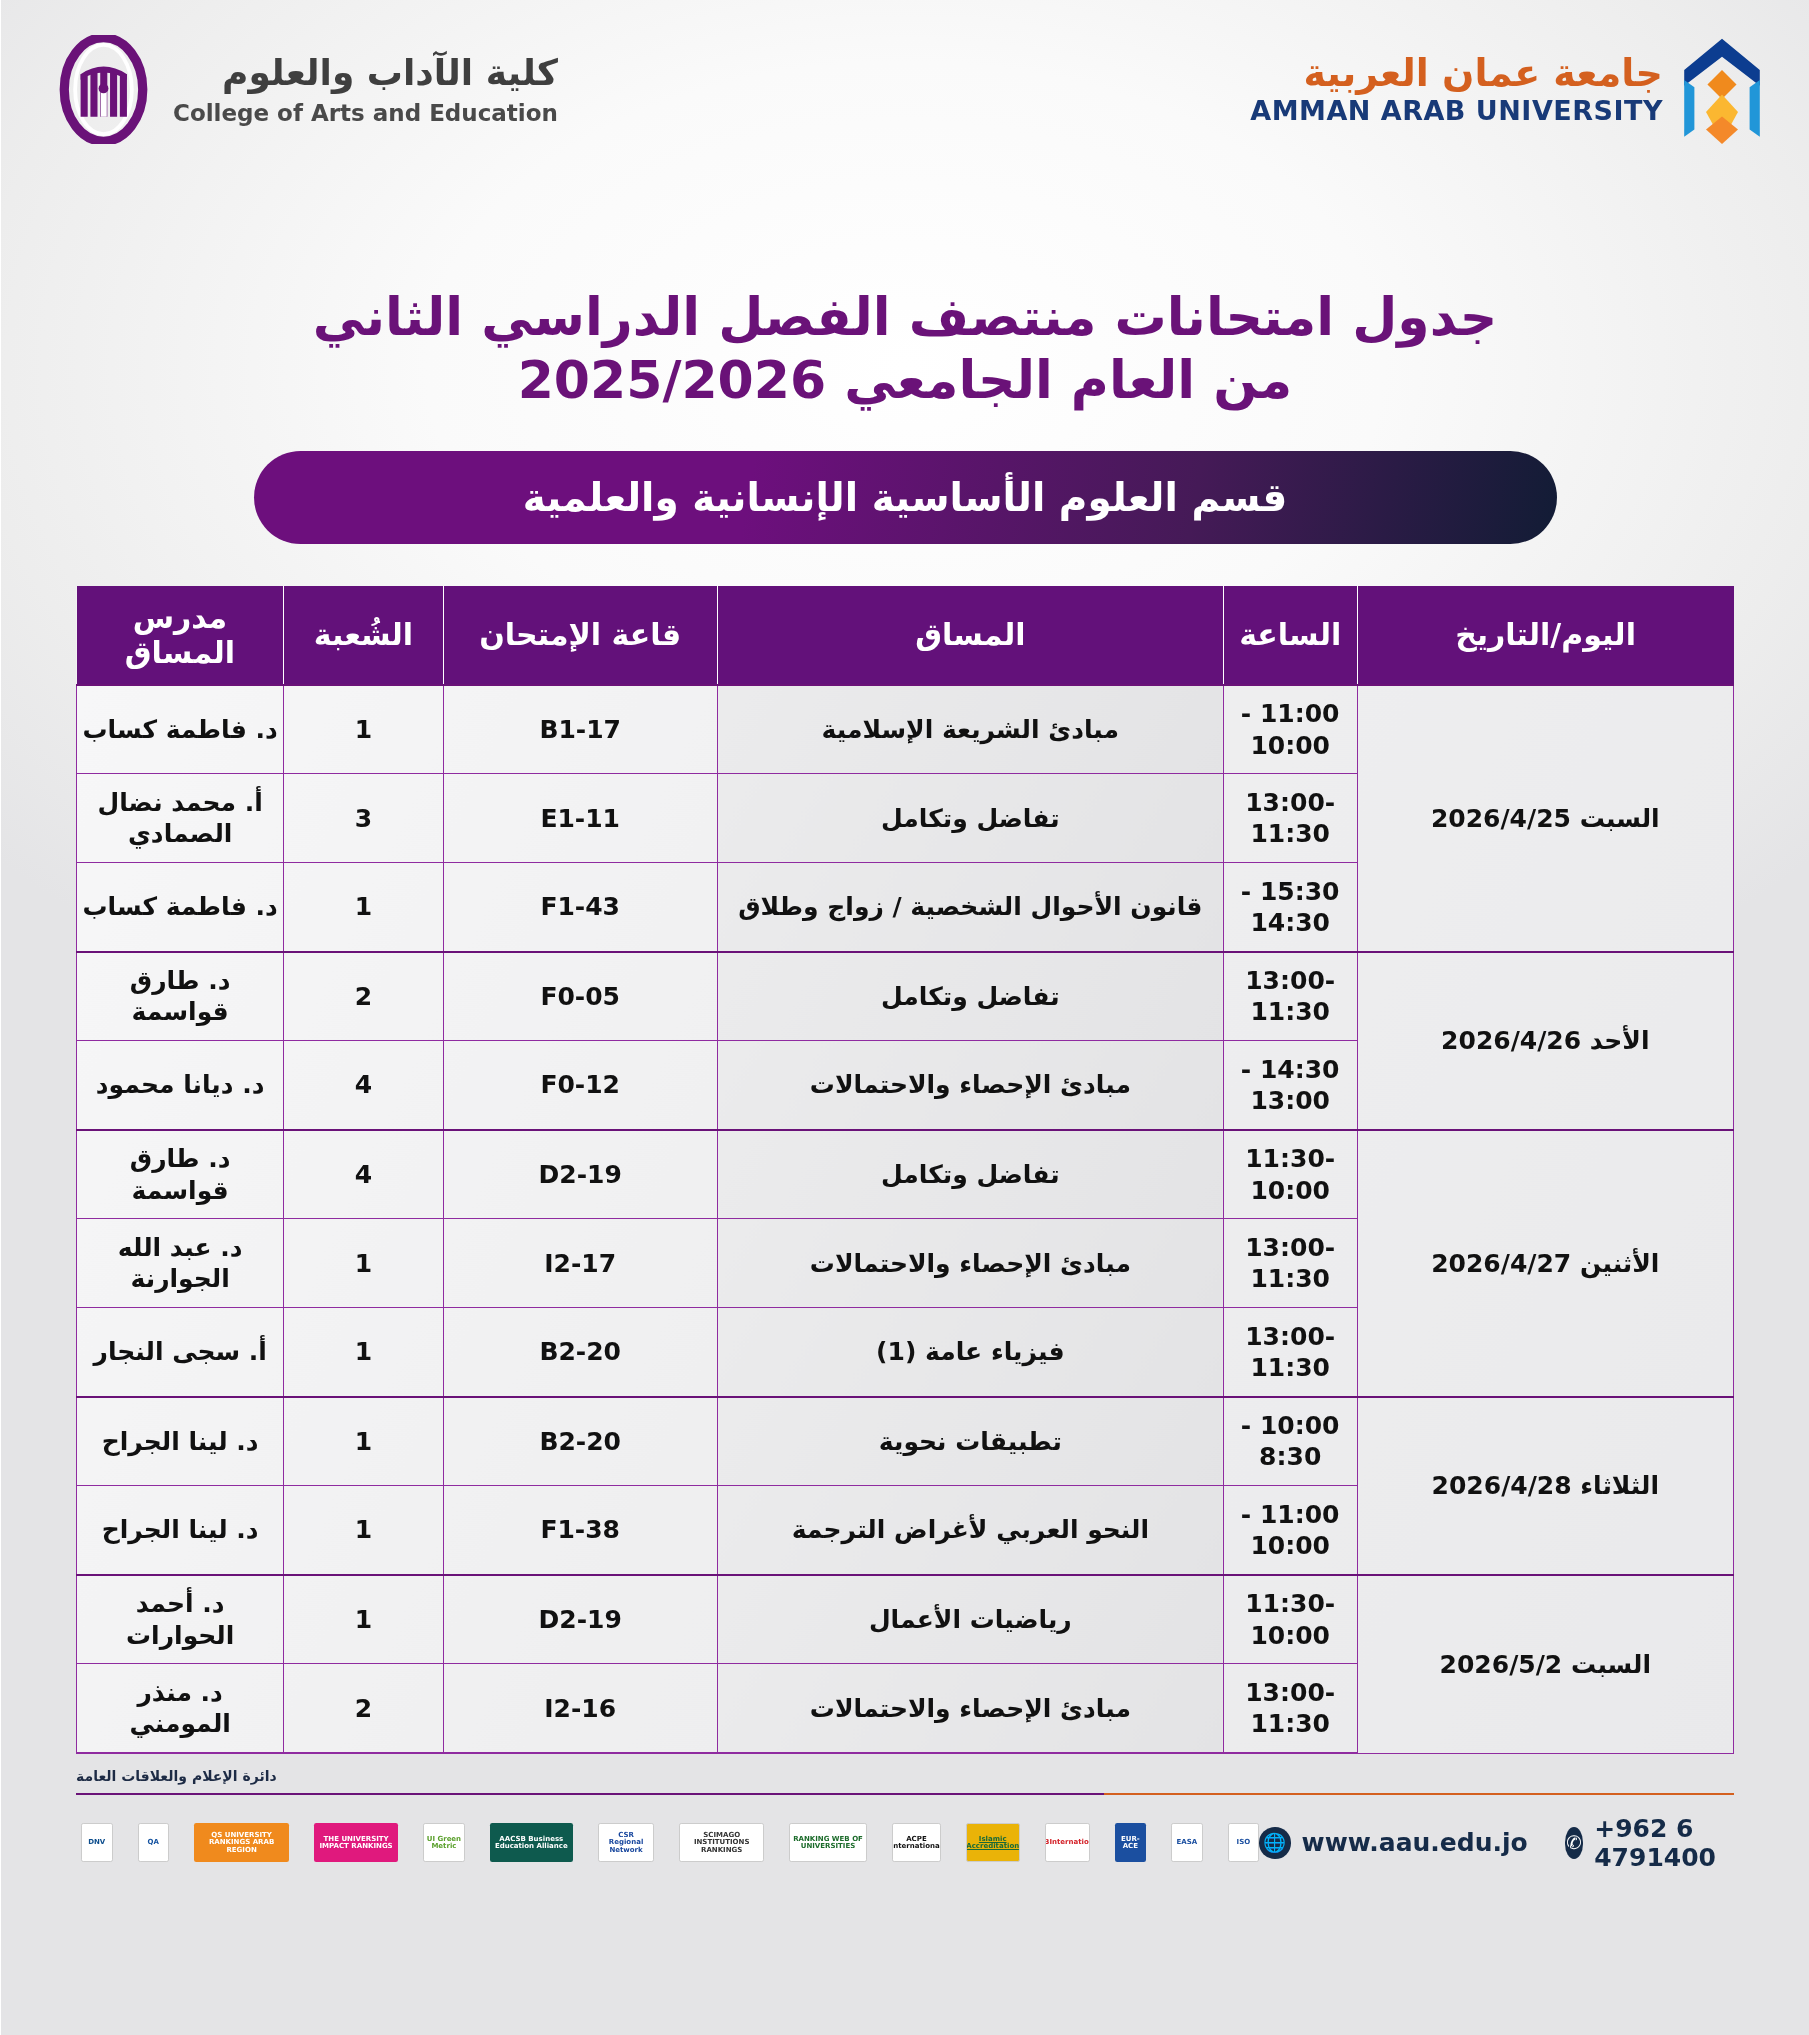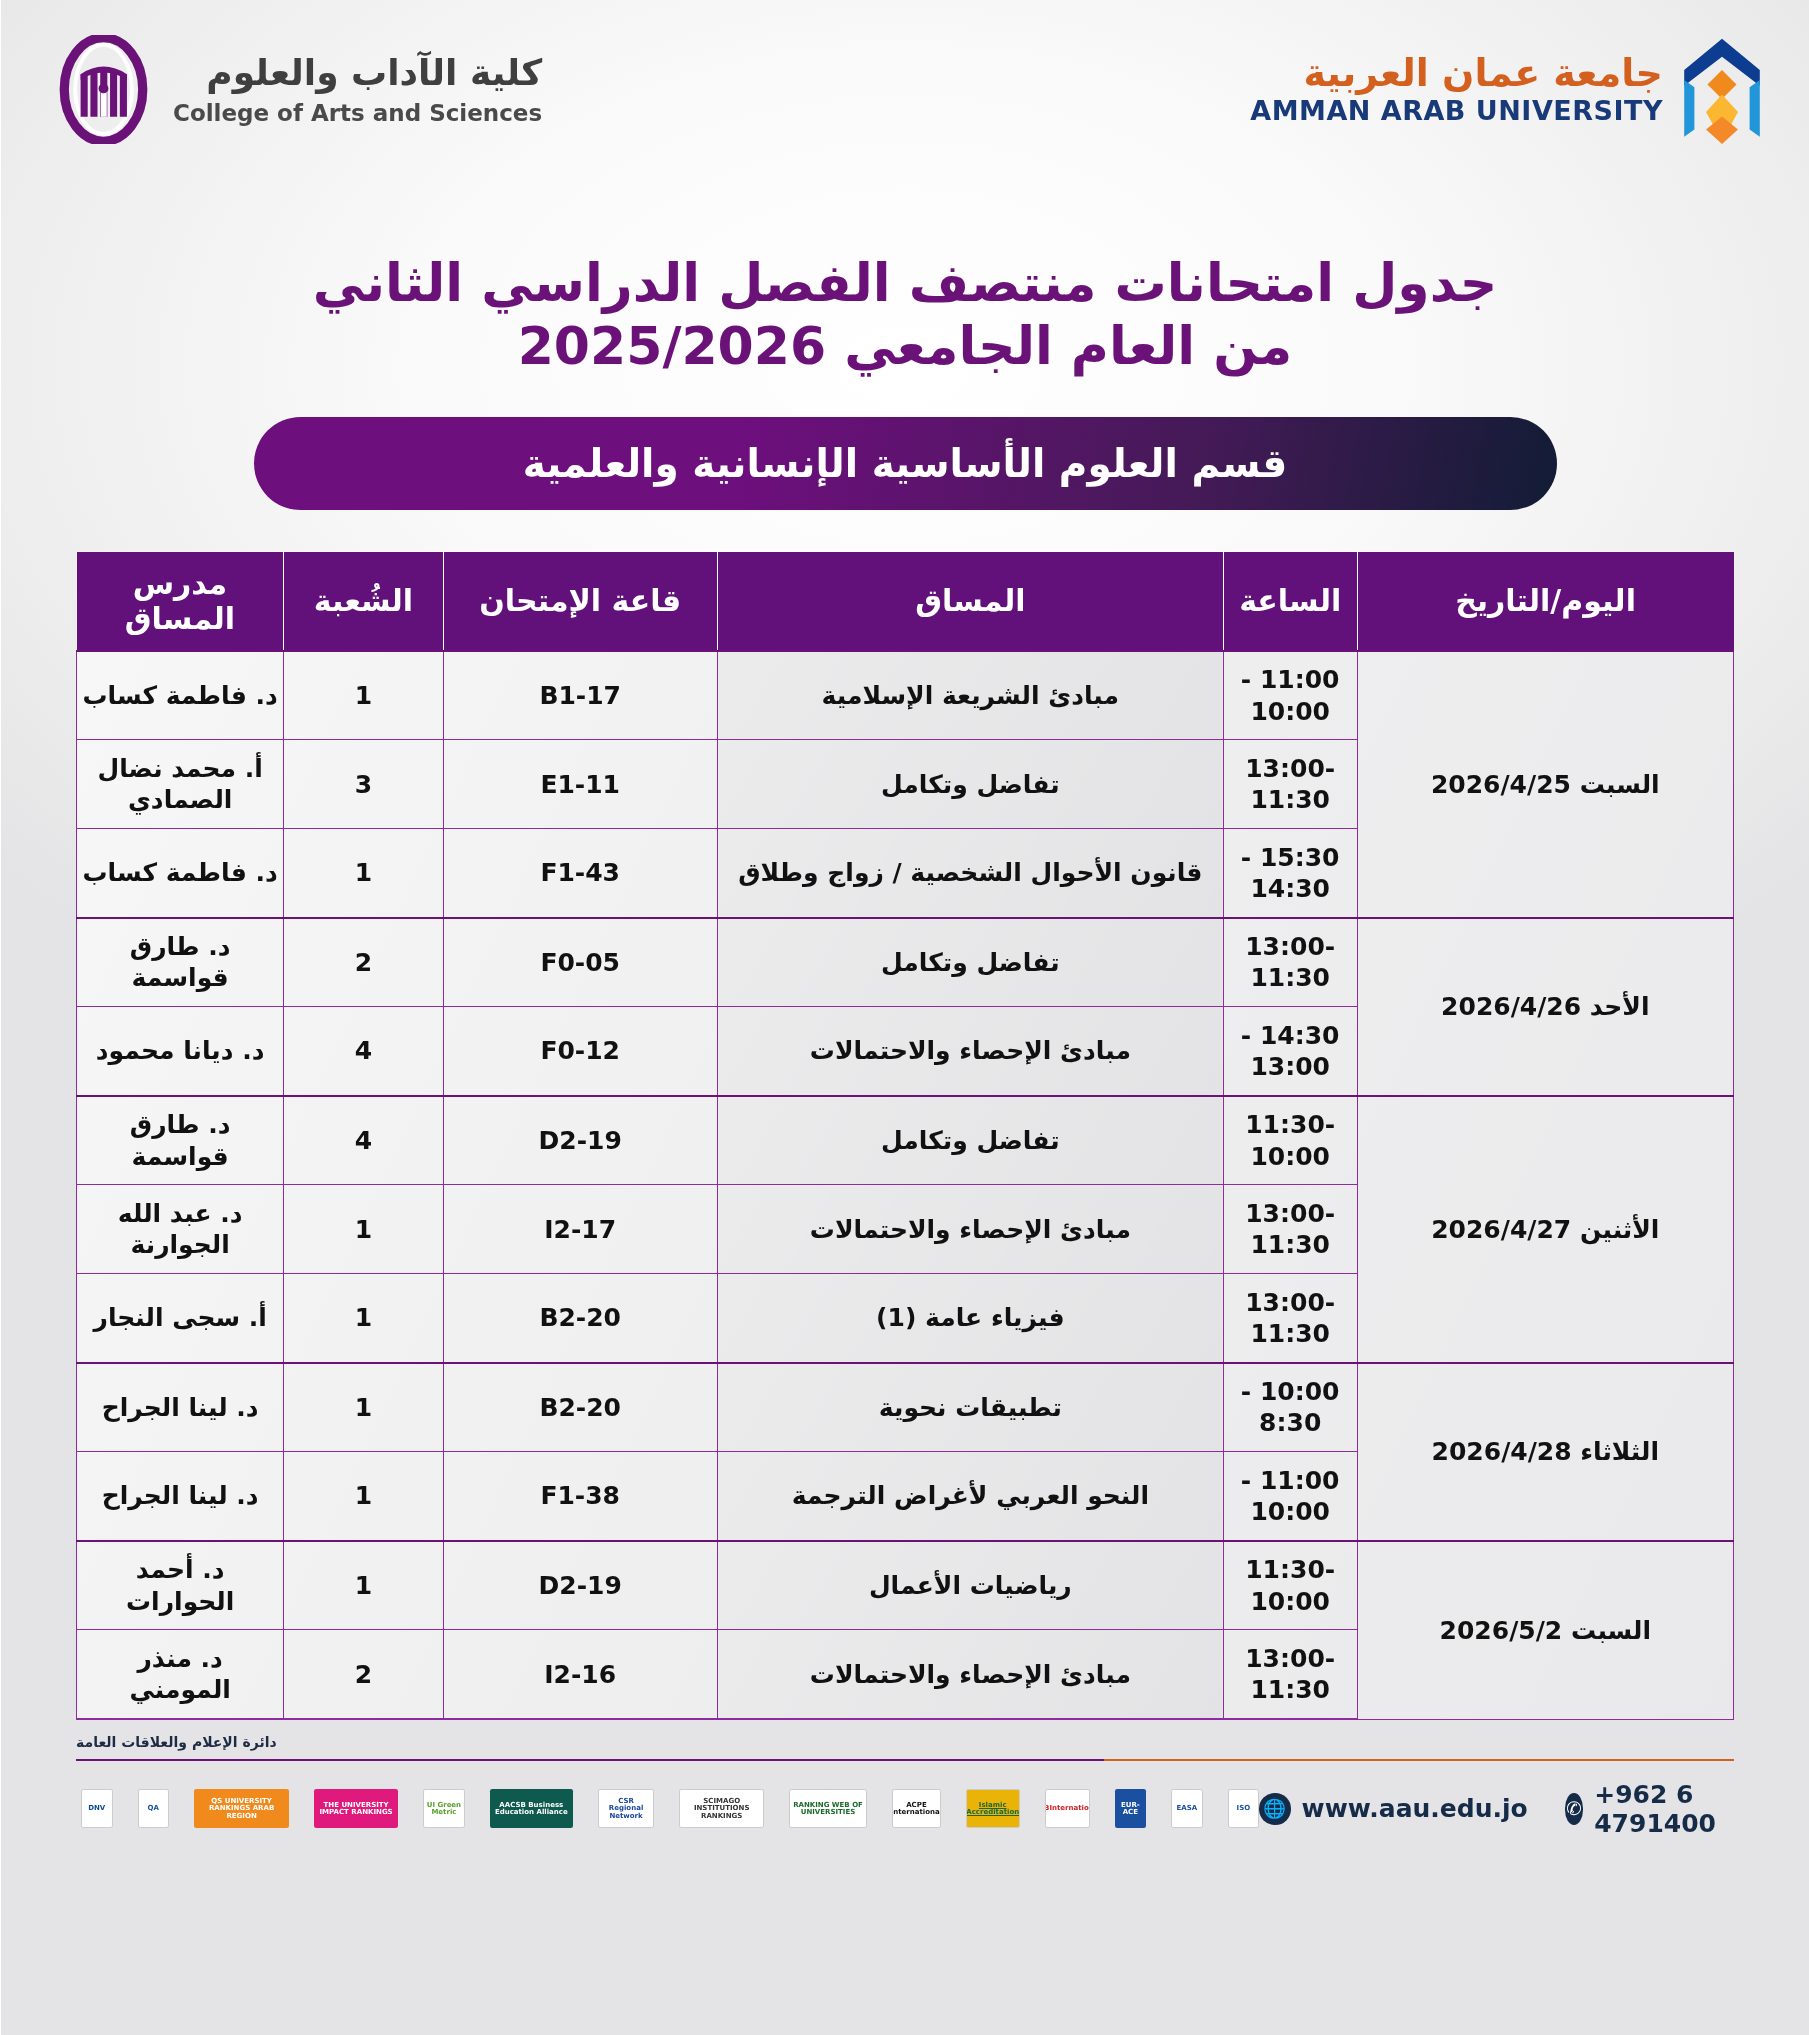--- a/index.html
+++ b/index.html
@@ -46,21 +46,21 @@
   }
   .aau-en {
     font-size: 27px; font-weight: 700; color: #183a78;
     letter-spacing: 0.5px; line-height: 1.05;
   }
   .aau-mark { width: 90px; height: 109px; flex: none; }
 
   
   .title-block {
     text-align: center;
-    margin-top: 73px;
+    margin-top: 107px;
     direction: rtl;
   }
   .title-line {
     font-size: 52px;
     font-weight: 800;
     color: #6a1278;
     line-height: 1.22;
     letter-spacing: -0.5px;
   }
 
@@ -197,21 +197,21 @@
         <rect x="94" y="62" width="13" height="88"></rect>
         <rect x="112" y="66" width="13" height="84"></rect>
         <rect x="130" y="72" width="13" height="78"></rect>
         <path d="M58 72 Q100 44 143 72 L143 82 Q100 56 58 82 Z"></path>
       </g>
       <path d="M95 92 L106 92 L106 150 L95 150 Z" fill="#ffffff"></path>
       <circle cx="100" cy="98" r="9" fill="#6a1278"></circle>
     </svg>
     <div class="cas-text">
       <div class="cas-ar">كلية الآداب والعلوم</div>
-      <div class="cas-en">College of Arts and Sciences</div>
+      <div class="cas-en">College of Arts and Education</div>
     </div>
   </div>
 
   <div class="aau-logo">
     <div class="aau-text">
       <div class="aau-ar">جامعة عمان العربية</div>
       <div class="aau-en">AMMAN ARAB UNIVERSITY</div>
     </div>
     <svg class="aau-mark" viewBox="0 0 120 150">
       <path d="M60 5 L112 48 L112 70 L60 30 L8 70 L8 48 Z" fill="#0c3d90"></path>

